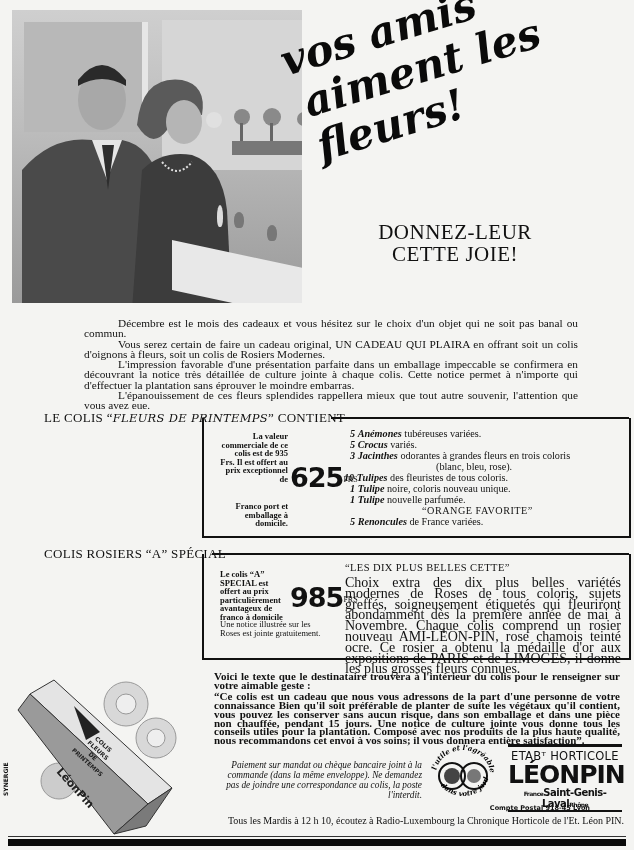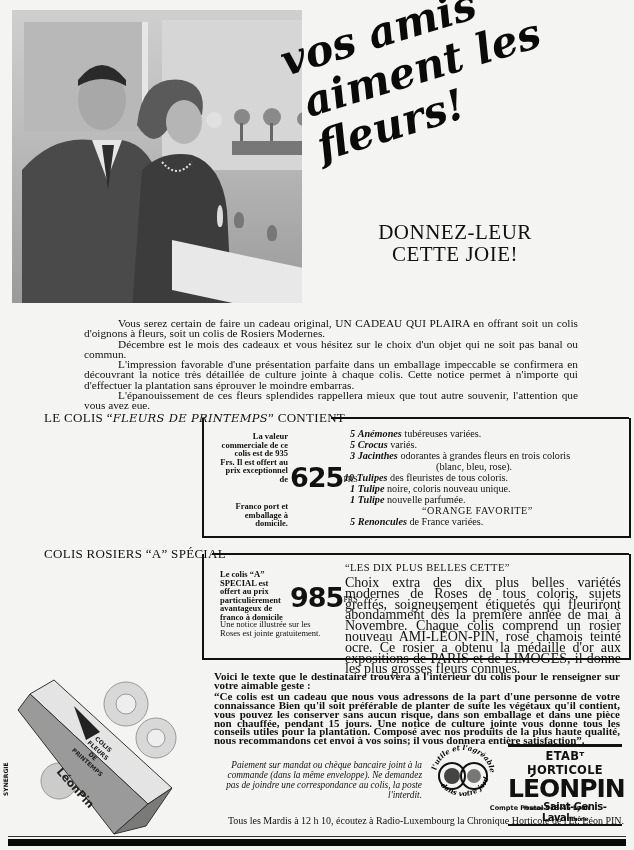--- a/index.html
+++ b/index.html
@@ -38,21 +38,21 @@
   .list b i, .list i { font-family:"Liberation Serif", serif; }
   .roses-title { font-size:10.5px; letter-spacing:0.4px; }
   .roses-text { font-size:14px; line-height:10.8px; text-align:justify; }
 
   .quote { left:214px; top:672px; width:406px; font-size:11px; line-height:8.9px; text-align:justify; font-weight:bold; }
   .quote p { margin:0 0 2px 0; }
   .pay { left:226px; top:760px; width:196px; font-size:9.3px; line-height:10px; font-style:italic; text-align:right; }
 
   .seal { left:428px; top:744px; width:70px; height:60px; }
   .brand { left:508px; top:744px; width:114px; }
-  .brand .top { border-top:3px solid #111; padding-top:2px; font-family:"DejaVu Sans", sans-serif; font-weight:bold; font-size:11.5px; letter-spacing:0.3px; text-align:center; }
+  .brand .top { border-top:3px solid #111; padding-top:2px; font-family:"DejaVu Sans", sans-serif; font-weight:normal; font-size:11.5px; letter-spacing:0.3px; text-align:center; }
   .brand .name { font-family:"DejaVu Sans", sans-serif; font-weight:bold; font-size:25px; line-height:24px; text-align:center; letter-spacing:-1px; }
   .brand .loc { font-family:"DejaVu Sans", sans-serif; font-weight:bold; font-size:10px; text-align:center; border-bottom:2px solid #111; padding-bottom:1px; letter-spacing:-0.5px; }
   .brand .loc small { font-size:6px; }
   .compte { left:470px; top:804px; width:120px; text-align:right; font-size:6.5px; font-weight:bold; font-family:"DejaVu Sans", sans-serif; }
   .radio { left:214px; top:815px; width:410px; font-size:10px; text-align:right; }
   .bottom-thin { left:8px; top:836px; width:618px; height:1px; background:#333; }
   .bottom-thick { left:8px; top:839px; width:618px; height:7px; background:#0a0a0a; }
 
   .package { left:14px; top:676px; width:196px; height:162px; }
   .synergie { left:2px; top:796px; font-size:6px; font-family:"DejaVu Sans", sans-serif; font-weight:bold; transform:rotate(-90deg); transform-origin:left top; }
@@ -96,22 +96,22 @@
   <span class="l1">vos amis</span>
   <span class="l2">aiment les fleurs!</span>
 </div>
 
 <div class="abs subhead">
   <div>DONNEZ-LEUR</div>
   <div>CETTE JOIE!</div>
 </div>
 
 <div class="abs intro">
+  <p>Décembre est le mois des cadeaux et vous hésitez sur le choix d'un objet qui ne soit pas banal ou commun.</p>
   <p>Vous serez certain de faire un cadeau original, UN CADEAU QUI PLAIRA en offrant soit un colis d'oignons à fleurs, soit un colis de Rosiers Modernes.</p>
-  <p>Décembre est le mois des cadeaux et vous hésitez sur le choix d'un objet qui ne soit pas banal ou commun.</p>
   <p>L'impression favorable d'une présentation parfaite dans un emballage impeccable se confirmera en découvrant la notice très détaillée de culture jointe à chaque colis. Cette notice permet à n'importe qui d'effectuer la plantation sans éprouver le moindre embarras.</p>
   <p>L'épanouissement de ces fleurs splendides rappellera mieux que tout autre souvenir, l'attention que vous avez eue.</p>
 </div>
 
 <div class="abs sect-title" style="left:44px;top:410px;">
   <span>LE COLIS “</span><i>FLEURS DE PRINTEMPS</i><span>” CONTIENT</span>
 </div>
 <div class="abs rule" style="left:331px;top:417px;width:298px;"></div>
 <div class="abs box" style="left:202px;top:418px;width:425px;height:118px;">
   <div class="abs side" style="left:16px;top:14px;width:68px;">La valeur commerciale de ce colis est de 935 Frs. Il est offert au prix exceptionnel de</div>

